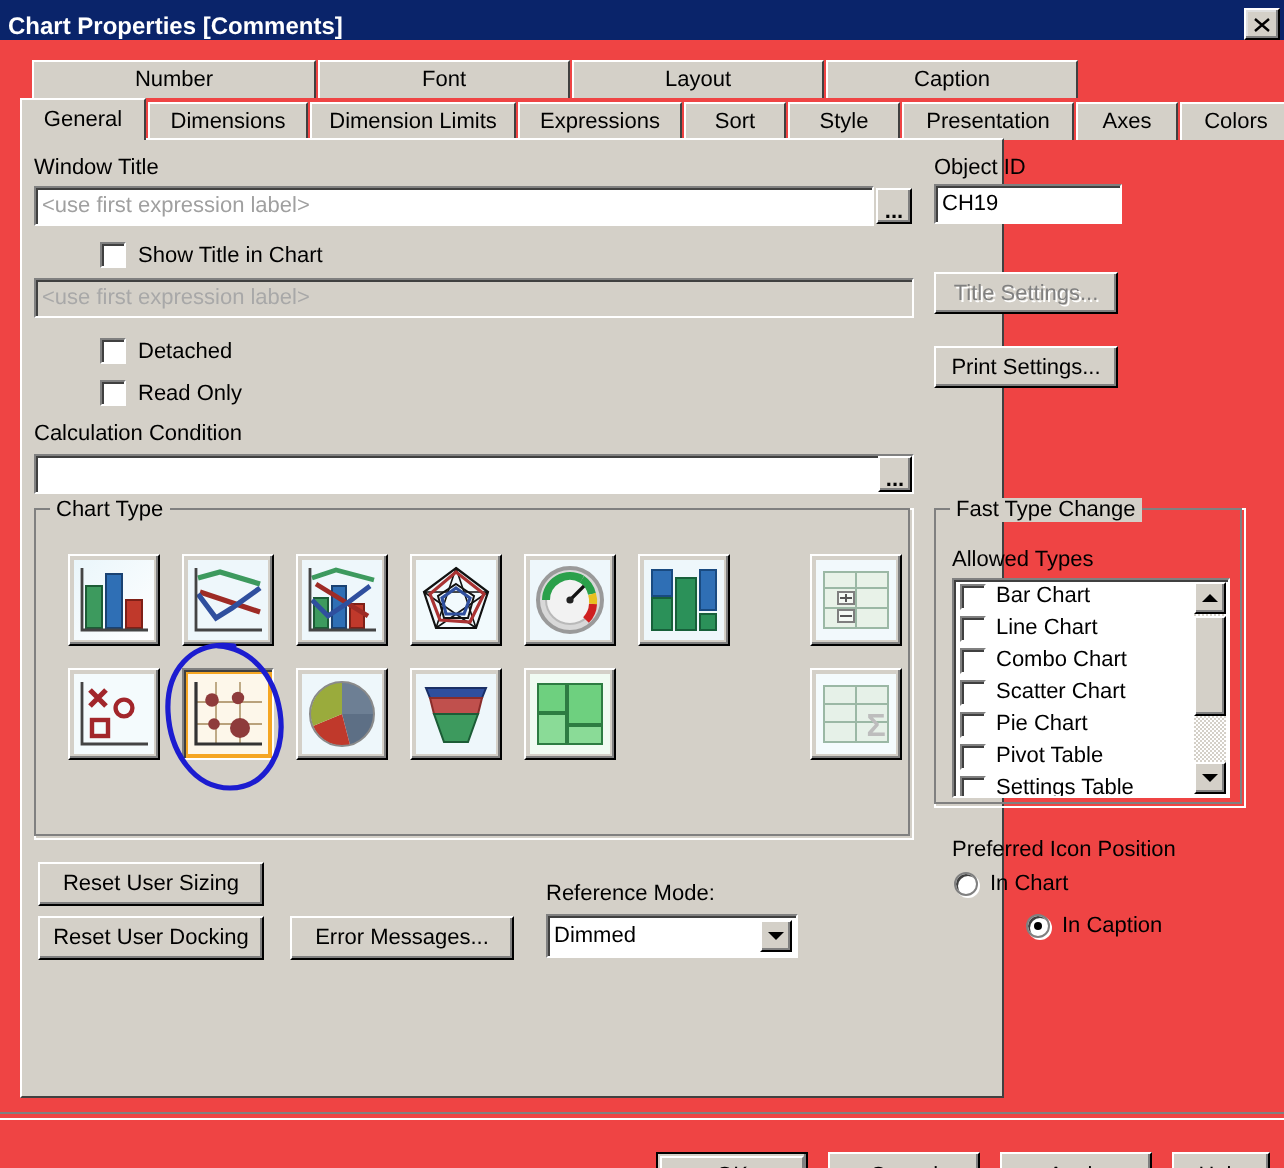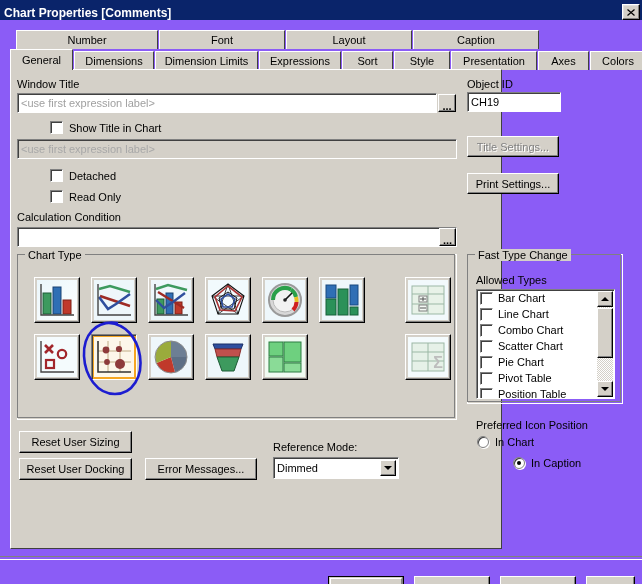--- a/index.html
+++ b/index.html
@@ -36,21 +36,21 @@
     box-shadow: inset -1px -1px 0 #808080, inset 1px 1px 0 #dfdfdf;
     display: flex; align-items: center; justify-content: center;
     font-size: 10px; font-weight: bold; line-height: 1;
     font-family: "Liberation Sans", sans-serif;
     color: #000;
   }
 
   
   .body {
     position: absolute; left: 0; top: 20px; width: 642px; height: 564px;
-    background: #8b5cf6;
+    background: #ef4444;
   }
 
   
   .tabrow { position: absolute; left: 0; display: flex; }
   .tabrow.row1 { top: 10px; left: 16px; }
   .tabrow.row2 { top: 31px; left: 10px; }
   .tab {
     height: 19px;
     background: #d4d0c8;
     border-top: 1px solid #fff;
@@ -561,21 +561,21 @@
         <div class="li">
           <span class="chk"></span>
           <span>Pie Chart</span>
         </div>
         <div class="li">
           <span class="chk"></span>
           <span>Pivot Table</span>
         </div>
         <div class="li">
           <span class="chk"></span>
-          <span>Position Table</span>
+          <span>Settings Table</span>
         </div>
 
         <div class="sbar">
           <div class="sarrow" style="top:0;">
             <span class="tri-u"></span>
           </div>
           <div class="sthumb" style="top:17px; height:50px;"></div>
           <div class="sarrow" style="bottom:0;">
             <span class="tri-d"></span>
           </div>

